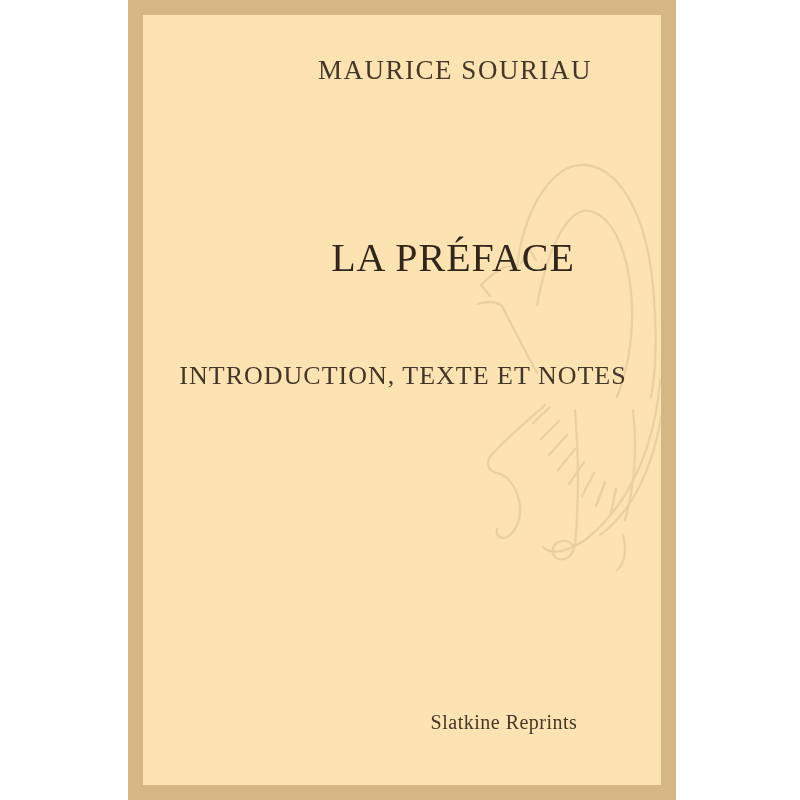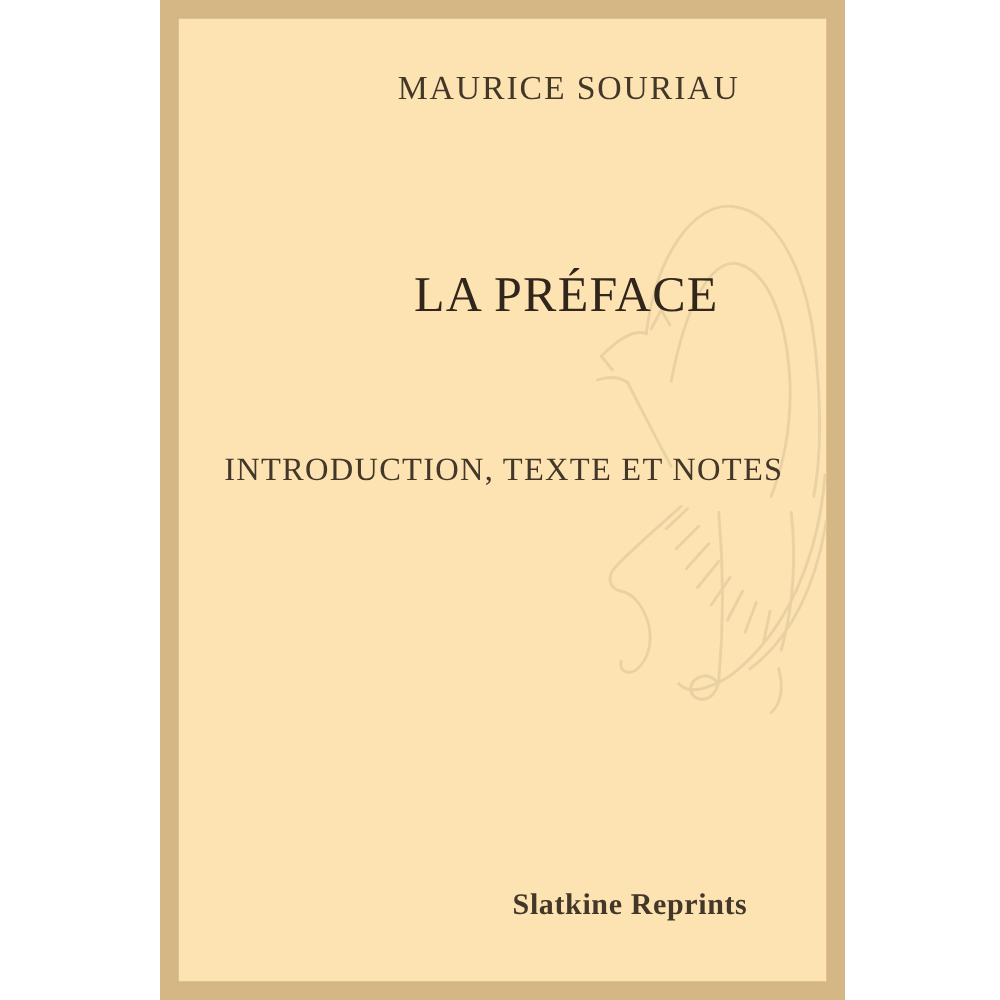--- a/index.html
+++ b/index.html
@@ -49,31 +49,30 @@
     color:var(--title-col);
     font-size:40px;
     line-height:46px;
     letter-spacing:1px;
   }
   .title .it{
     position:static;
     font-style:italic;
     margin-left:0.26em;
   }
-  .title .line{position:static;display:block;}
+  .title .line{position:static;display:block;margin-top:22px;}
   .subtitle{
     left:260px;top:346px;
     font-size:26px;
     letter-spacing:1px;
   }
   .publisher{
     left:361px;top:696px;
-    font-size:24px;
+    font-size:20px;
     letter-spacing:0.5px;
-    font-weight:bold;
   }
 </style>
 </head>
 <body>
 
 <div class="cover">
 
   <svg class="watermark" viewBox="0 0 210 420" fill="none" stroke="currentColor" stroke-width="2.3" stroke-linecap="round" stroke-linejoin="round">
 
     <path d="M 62,112 C 70,48 100,8 130,10 C 166,13 192,62 198,132 C 202,176 201,216 196,242"></path>

